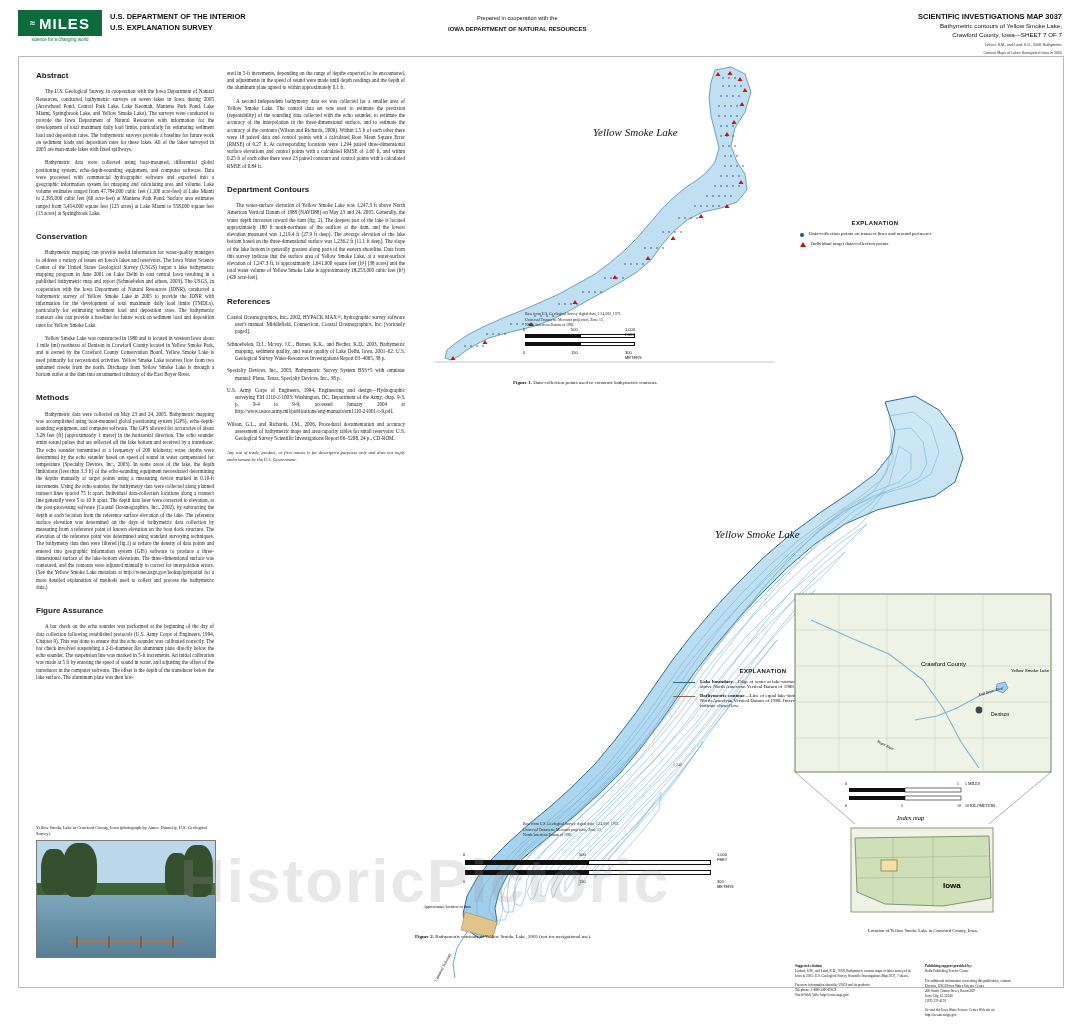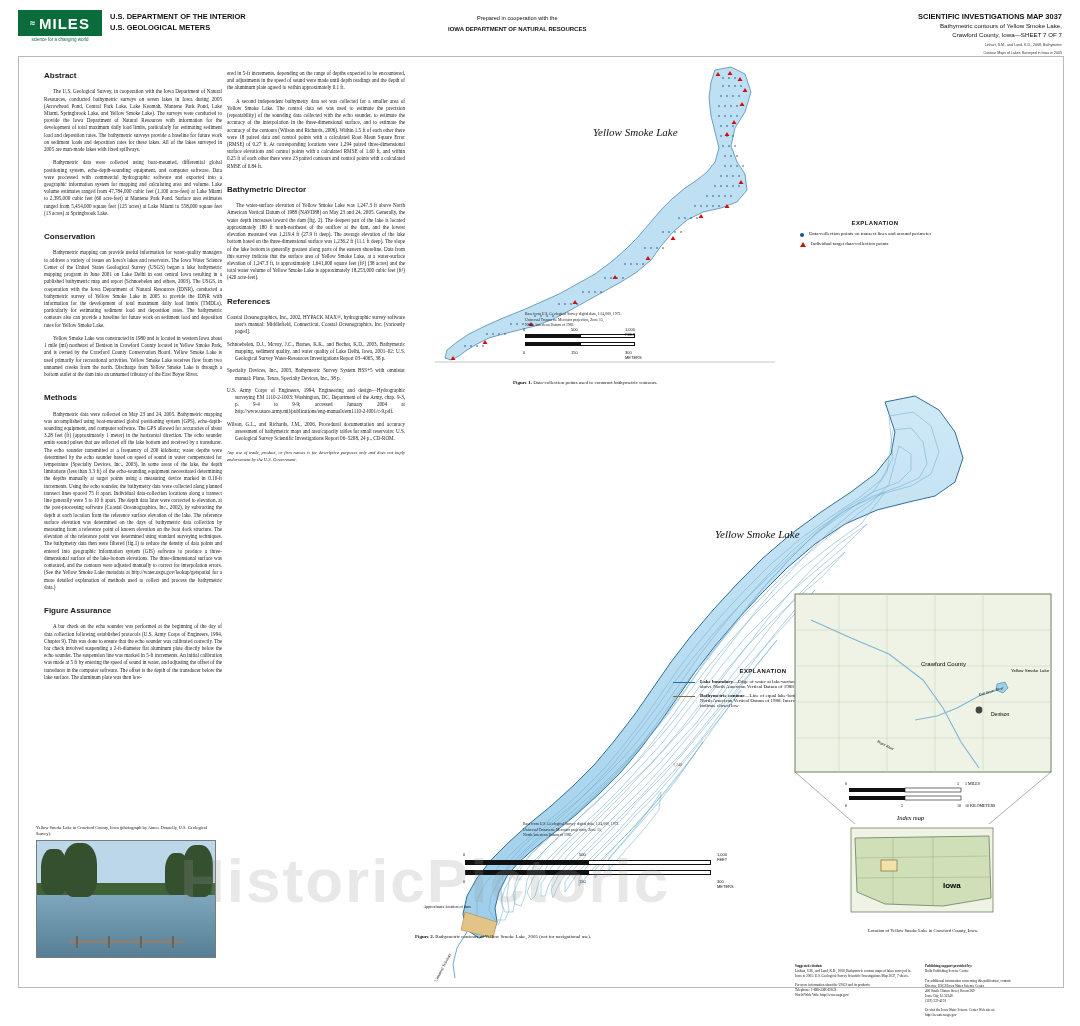--- a/index.html
+++ b/index.html
@@ -31,21 +31,21 @@
 
   
   .col{position:absolute;font-size:5.1px;line-height:1.42;text-align:justify;color:#1a1a1a;}
   .col h2{font-family:"Liberation Sans",sans-serif;font-size:8px;margin:0 0 7px 0;font-weight:bold;}
   .col h2.sub{margin-top:14px;}
   .col p{margin:0 0 6px 0;text-indent:9px;}
   .col p.noind{text-indent:0;}
   .col .ref p{text-indent:0;padding-left:8px;text-indent:-8px;margin-bottom:5px;}
   .col .italic{font-style:italic;}
 
-  #col1{left:44px;top:70px;width:178px;}
+  #col1{left:36px;top:70px;width:178px;}
   #col2{left:227px;top:70px;width:178px;}
 
   
   .photo-wrap{position:absolute;left:36px;top:825px;width:178px;}
   .photo-cap{font-size:4.4px;line-height:1.4;margin-bottom:3px;}
   .photo{width:178px;height:116px;border:1px solid #7a7a7a;
     background:linear-gradient(#bcd7ea 0 38%, #8fb6cf 38% 46%, #6f93a8 46% 58%, #4e6e52 58% 72%, #5c7a55 72% 100%);
     position:relative;overflow:hidden;}
   .photo .tree{position:absolute;background:#35502f;border-radius:40% 40% 30% 30%;}
   .photo .water{position:absolute;left:0;right:0;top:46%;bottom:0;background:linear-gradient(#7ea6bd,#567f96);}
@@ -102,21 +102,21 @@
     <div class="usgs-block">
       <div>
         <div class="usgs-logo">
           <span class="wave">≈</span>
           <span>MILES</span>
         </div>
         <div class="usgs-tag">science for a changing world</div>
       </div>
       <div class="dept">
         <div>U.S. DEPARTMENT OF THE INTERIOR</div>
-        <div>U.S. GEOLOGICAL METERS</div>
+        <div>U.S. EXPLANATION SURVEY</div>
       </div>
     </div>
     <div class="coop">
       <div>Prepared in cooperation with the</div>
       <div class="b">IOWA DEPARTMENT OF NATURAL RESOURCES</div>
     </div>
     <div class="simtitle">
       <div class="l1">SCIENTIFIC INVESTIGATIONS MAP 3037</div>
       <div class="l2">Bathymetric contours of Yellow Smoke Lake,</div>
       <div class="l2">Crawford County, Iowa—SHEET 7 OF 7</div>
@@ -138,21 +138,21 @@
     <p>Bathymetric data were collected on May 23 and 24, 2005. Bathymetric mapping was accomplished using boat-mounted global positioning system (GPS), echo-depth-sounding equipment, and computer software. The GPS allowed for accuracies of about 3.28 feet (ft) (approximately 1 meter) in the horizontal direction. The echo sounder emits sound pulses that are reflected off the lake bottom and received by a transducer. The echo sounder transmitted at a frequency of 200 kilohertz; water depths were determined by the echo sounder based on speed of sound in water compensated for temperature (Specialty Devices, Inc., 2003). In some areas of the lake, the depth limitations (less than 3.3 ft) of the echo-sounding equipment necessitated determining the depths manually at target points using a measuring device marked in 0.10-ft increments. Using the echo sounder, the bathymetry data were collected along planned transect lines spaced 75 ft apart. Individual data-collection locations along a transect line generally were 5 to 10 ft apart. The depth data later were corrected to elevation, at the post-processing software (Coastal Oceanographics, Inc., 2002), by subtracting the depth at each location from the reference surface elevation of the lake. The reference surface elevation was determined on the days of bathymetric data collection by measuring from a reference point of known elevation on the boat dock structure. The elevation of the reference point was determined using standard surveying techniques. The bathymetry data then were filtered (fig.1) to reduce the density of data points and entered into geographic information system (GIS) software to produce a three-dimensional surface of the lake-bottom elevations. The three-dimensional surface was contoured, and the contours were adjusted manually to correct for interpolation errors. (See the Yellow Smoke Lake metadata at http://water.usgs.gov/lookup/getspatial for a more detailed explanation of methods used to collect and process the bathymetric data.)</p>
 
     <h2 class="sub">Figure Assurance</h2>
     <p>A bar check on the echo sounder was performed at the beginning of the day of data collection following established protocols (U.S. Army Corps of Engineers, 1994, Chapter 9). This was done to ensure that the echo sounder was calibrated correctly. The bar check involved suspending a 2-ft-diameter flat aluminum plate directly below the echo sounder. The suspension line was marked in 5-ft increments. An initial calibration was made at 5 ft by entering the speed of sound in water, and adjusting the offset of the transducer in the computer software. The offset is the depth of the transducer below the lake surface. The aluminum plate was then low-</p>
   </div>
 
   <div class="col" id="col2">
     <p class="noind">ered in 5-ft increments, depending on the range of depths expected to be encountered, and adjustments in the speed of sound were made until depth readings and the depth of the aluminum plate agreed to within approximately 0.1 ft.</p>
     <p>A second independent bathymetry data set was collected for a smaller area of Yellow Smoke Lake. The control data set was used to estimate the precision (repeatability) of the sounding data collected with the echo sounder, to estimate the accuracy of the interpolation in the three-dimensional surface, and to estimate the accuracy of the contours (Wilson and Richards, 2006). Within 1.5 ft of each other there were 18 paired data and control points with a calculated Root Mean Square Error (RMSE) of 0.27 ft. At corresponding locations were 1,294 paired three-dimensional surface elevations and control points with a calculated RMSE of 1.60 ft, and within 0.25 ft of each other there were 23 paired contours and control points with a calculated RMSE of 0.84 ft.</p>
 
-    <h2 class="sub">Bathymetric Director</h2>
+    <h2 class="sub">Department Contours</h2>
     <p>The water-surface elevation of Yellow Smoke Lake was 1,247.3 ft above North American Vertical Datum of 1988 (NAVD88) on May 23 and 24, 2005. Generally, the water depth increases toward the dam (fig. 2). The deepest part of the lake is located approximately 180 ft north-northeast of the outflow at the dam, and the lowest elevation measured was 1,219.4 ft (27.9 ft deep). The average elevation of the lake bottom based on the three-dimensional surface was 1,236.2 ft (11.1 ft deep). The slope of the lake bottom is generally greatest along parts of the eastern shoreline. Data from this survey indicate that the surface area of Yellow Smoke Lake, at a water-surface elevation of 1,247.3 ft, is approximately 1,641,000 square feet (ft²) (38 acres) and the total water volume of Yellow Smoke Lake is approximately 18,253,000 cubic feet (ft³) (420 acre-feet).</p>
 
     <h2 class="sub">References</h2>
     <div class="ref">
       <p>Coastal Oceanographics, Inc., 2002, HYPACK MAX®, hydrographic survey software user's manual: Middlefield, Connecticut, Coastal Oceanographics, Inc. [variously paged].</p>
       <p>Schnoebelen, D.J., Mcvay, J.C., Barnes, K.K., and Becher, K.D., 2003, Bathymetric mapping, sediment quality, and water quality of Lake Delhi, Iowa, 2001–02: U.S. Geological Survey Water-Resources Investigations Report 03–4065, 38 p.</p>
       <p>Specialty Devices, Inc., 2003, Bathymetric Survey System BSS+5 with omnistar manual: Plano, Texas, Specialty Devices, Inc., 38 p.</p>
       <p>U.S. Army Corps of Engineers, 1994, Engineering and design—Hydrographic surveying EM 1110-2-1003: Washington, DC, Department of the Army, chap. 9-3, p. 9-4 to 9-9; accessed January 2004 at http://www.usace.army.mil/publications/eng-manuals/em1110-2-l001/c-9.pdf.</p>
       <p>Wilson, G.L., and Richards, J.M., 2006, Procedural documentation and accuracy assessment of bathymetric maps and area/capacity tables for small reservoirs: U.S. Geological Survey Scientific Investigations Report 06–5208, 24 p., CD-ROM.</p>
     </div>

